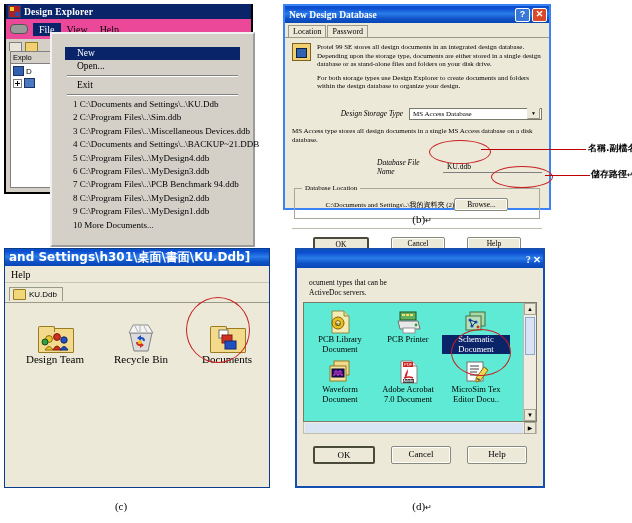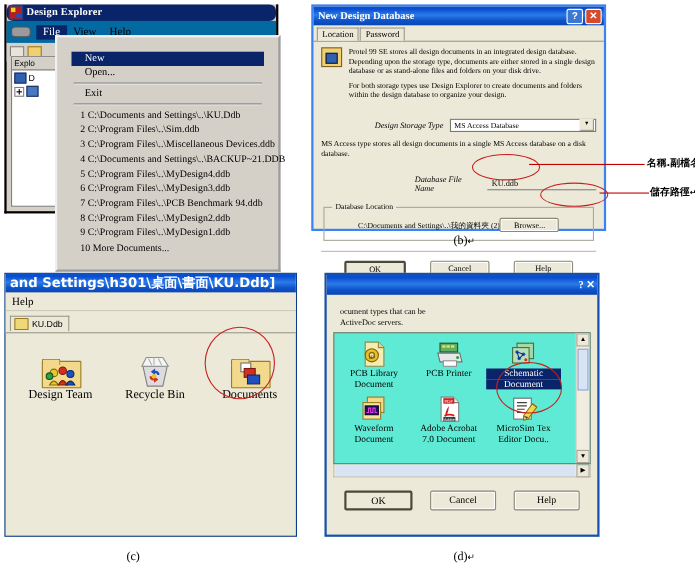--- a/index.html
+++ b/index.html
@@ -6,21 +6,20 @@
   body{
     width:632px;height:523px;background:#ffffff;position:relative;
     font-family:"Liberation Serif", serif;
     -webkit-font-smoothing:none;
   }
   .panel{position:absolute;}
   .tbar98{
     height:15px;background:#0a246a;color:#fff;
     display:flex;align-items:center;gap:3px;padding:0 2px;
     font:bold 9px "Liberation Serif",serif;
-    border-radius:6px;
   }
   .tbarXP{
     height:17px;
     background:linear-gradient(to bottom,#0a54c8 0%,#0a4bd0 12%,#2a7ce8 45%,#0f52c8 75%,#0846b4 100%);
     color:#fff;display:flex;align-items:center;padding:0 2px 0 4px;
     font:bold 9.5px "Liberation Serif",serif;
   }
 
   
   #panelA{left:4px;top:4px;width:271px;height:206px;}
@@ -34,21 +33,21 @@
     position:relative;flex:none;
   }
   #panelA .appicon:before{
     content:"";position:absolute;left:1px;top:1px;width:4px;height:4px;background:#f0d020;
   }
   #panelA .appicon:after{
     content:"";position:absolute;right:1px;bottom:1px;width:4px;height:4px;background:#2050c0;
   }
   #panelA .title-txt{font:bold 9.5px "Liberation Serif",serif;letter-spacing:.2px;}
   #panelA .mbar{
-    height:20px;background:#0369a1;display:flex;align-items:center;
+    height:20px;background:#ec4899;display:flex;align-items:center;
     padding-left:2px;font:10px "Liberation Serif",serif;position:relative;
   }
   #panelA .mb-item{padding:1px 6px;}
   #panelA .mb-item.active{background:#0a246a;color:#fff;}
   #panelA .pillbtn{
     width:16px;height:8px;background:#9a9a9a;border-radius:4px;margin:0 5px 0 2px;
     border:1px solid #555;flex:none;
   }
   #panelA .toolbar{
     height:15px;background:#d4d0c8;display:flex;align-items:center;gap:3px;padding:1px 3px;

